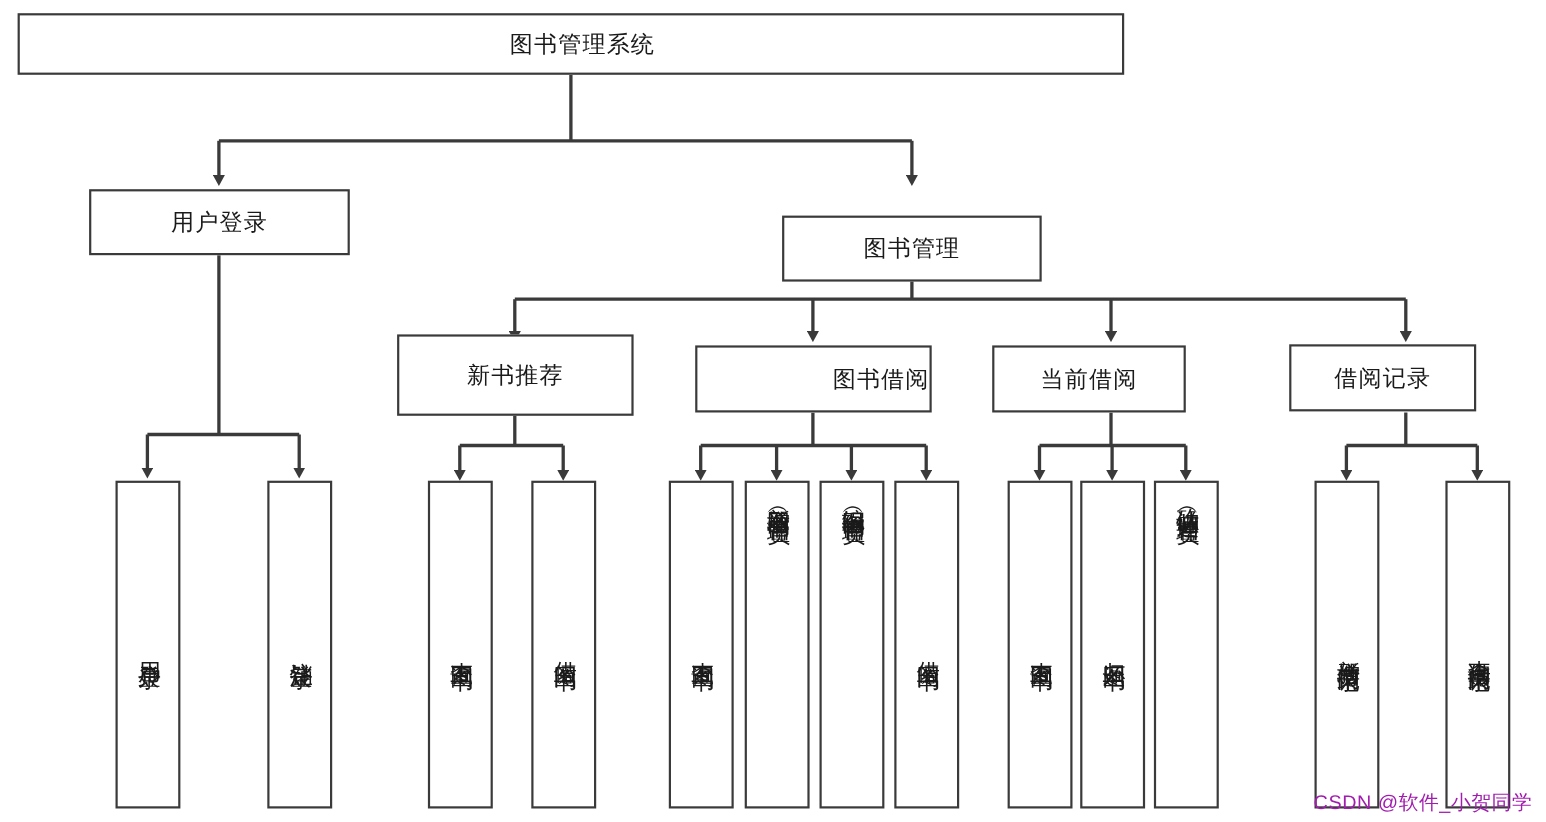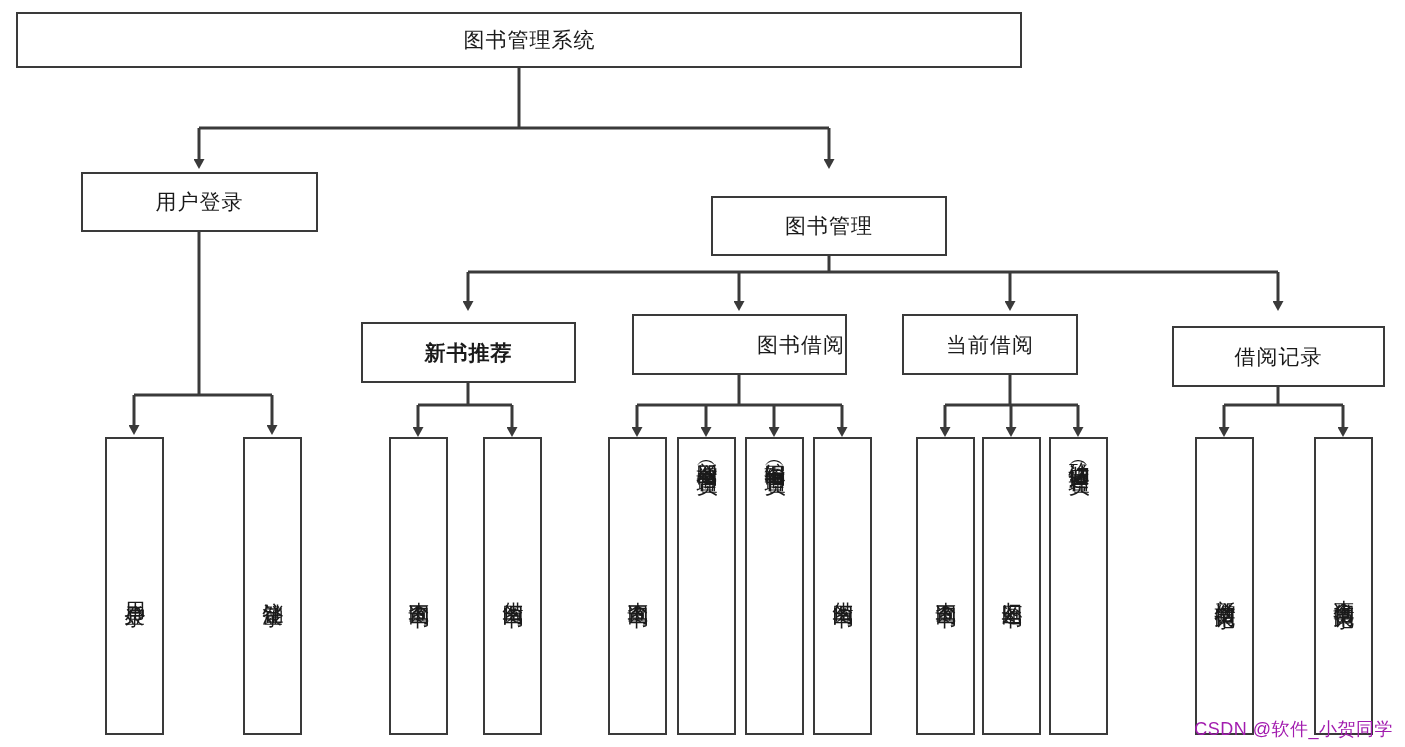--- a/index.html
+++ b/index.html
@@ -138,33 +138,33 @@
   </div>
 
   <div class="node node-h" style="left:81px; top:172px; width:237px; height:60px;">
     <span>用户登录</span>
   </div>
 
   <div class="node node-h" style="left:711px; top:172px; width:236px; height:60px;margin-top:24px;">
     <span>图书管理</span>
   </div>
 
-  <div class="node node-h" style="left:361px; top:322px; width:215px; height:61px;font-weight:bold;">
+  <div class="node node-h" style="left:361px; top:304px; width:215px; height:74px;">
     <span>新书推荐</span>
   </div>
 
   <div class="node node-h" style="left:632px; top:314px; width:215px; height:61px;justify-content:flex-end;">
     <span>图书借阅</span>
   </div>
 
   <div class="node node-h" style="left:902px; top:314px; width:176px; height:61px;">
     <span>当前借阅</span>
   </div>
 
-  <div class="node node-h" style="left:1172px; top:326px; width:213px; height:61px;text-align:right;">
+  <div class="node node-h" style="left:1172px; top:313px; width:170px; height:61px;text-align:right;">
     <span>借阅记录</span>
   </div>
 
   <div class="leaf center-v" style="left:105px; top:437px; width:59px; height:298px;">
     <span class="leaf-label">用户登录</span>
   </div>
   <div class="leaf center-v" style="left:243px; top:437px; width:59px; height:298px;">
     <span class="leaf-label">注销登录</span>
   </div>
 

